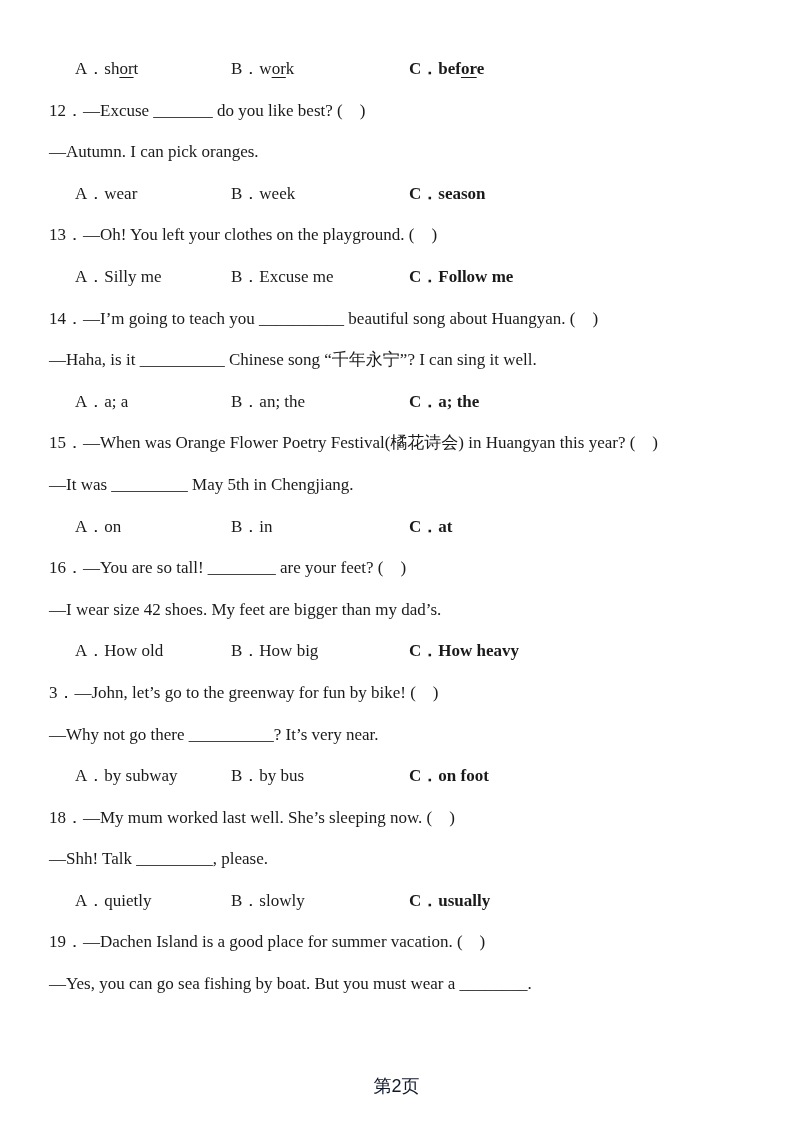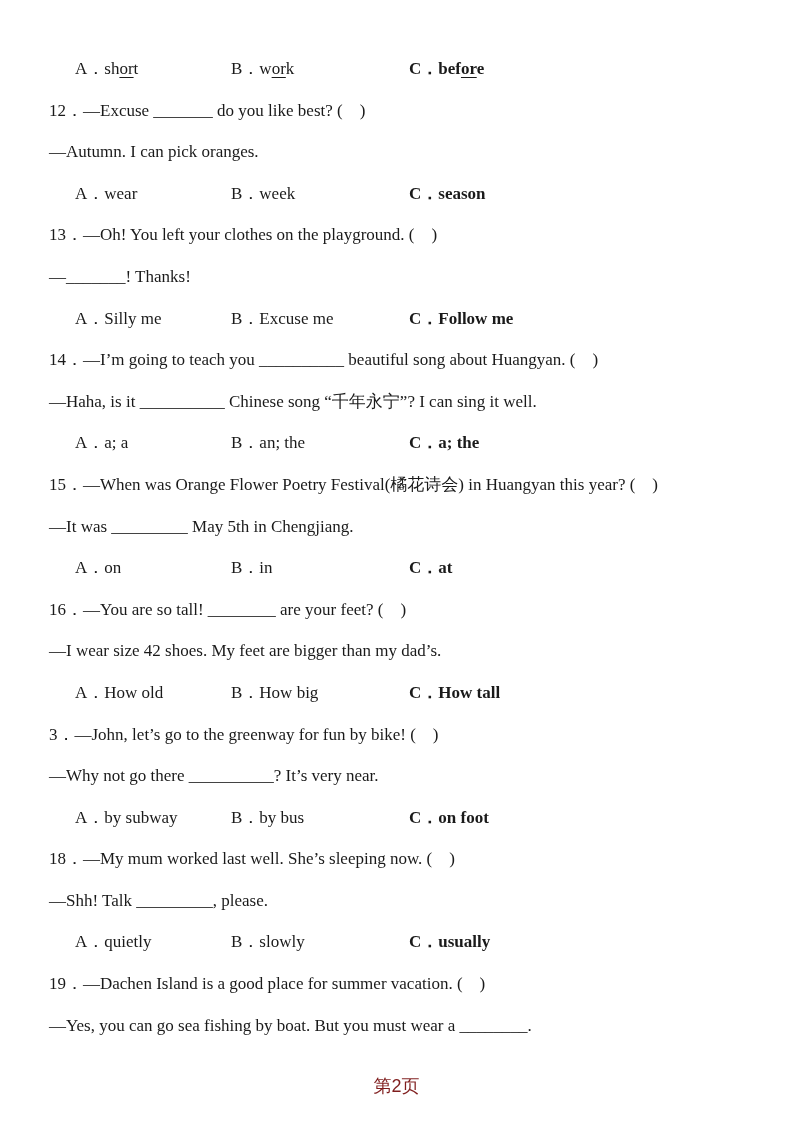--- a/index.html
+++ b/index.html
@@ -44,21 +44,21 @@
     text-underline-offset: 3px;
   }
   .footer {
     position: absolute;
     left: 0;
     right: 0;
     bottom: 24px;
     text-align: center;
     font-size: 18px;
     font-family: "Liberation Sans", sans-serif;
-    color: #7f1d1d;
+    color: #0f172a;
   }
 </style>
 </head>
 <body>
 
 <div class="page">
   <div class="content">
 
     <div class="line options-row">
       <span class="opt opt-a"><span>A．</span><span>sh</span><span class="u">or</span><span>t</span></span>
@@ -68,21 +68,20 @@
 
     <div class="line"><span>12．</span><span>—Excuse _______ do you like best? (　)</span></div>
     <div class="line">—Autumn. I can pick oranges.</div>
     <div class="line options-row">
       <span class="opt opt-a"><span>A．</span><span>wear</span></span>
       <span class="opt opt-b"><span>B．</span><span>week</span></span>
       <span class="opt opt-c"><span>C．</span><span>season</span></span>
     </div>
 
     <div class="line"><span>13．</span><span>—Oh! You left your clothes on the playground. (　)</span></div>
-    <div class="line">—_______! Thanks!</div>
     <div class="line options-row">
       <span class="opt opt-a"><span>A．</span><span>Silly me</span></span>
       <span class="opt opt-b"><span>B．</span><span>Excuse me</span></span>
       <span class="opt opt-c"><span>C．</span><span>Follow me</span></span>
     </div>
 
     <div class="line"><span>14．</span><span>—I’m going to teach you __________ beautiful song about Huangyan. (　)</span></div>
     <div class="line">—Haha, is it __________ Chinese song “千年永宁”? I can sing it well.</div>
     <div class="line options-row">
       <span class="opt opt-a"><span>A．</span><span>a; a</span></span>
@@ -96,21 +95,21 @@
       <span class="opt opt-a"><span>A．</span><span>on</span></span>
       <span class="opt opt-b"><span>B．</span><span>in</span></span>
       <span class="opt opt-c"><span>C．</span><span>at</span></span>
     </div>
 
     <div class="line"><span>16．</span><span>—You are so tall! ________ are your feet? (　)</span></div>
     <div class="line">—I wear size 42 shoes. My feet are bigger than my dad’s.</div>
     <div class="line options-row">
       <span class="opt opt-a"><span>A．</span><span>How old</span></span>
       <span class="opt opt-b"><span>B．</span><span>How big</span></span>
-      <span class="opt opt-c"><span>C．</span><span>How tall</span></span>
+      <span class="opt opt-c"><span>C．</span><span>How heavy</span></span>
     </div>
 
     <div class="line"><span>3．</span><span>—John, let’s go to the greenway for fun by bike! (　)</span></div>
     <div class="line">—Why not go there __________? It’s very near.</div>
     <div class="line options-row">
       <span class="opt opt-a"><span>A．</span><span>by subway</span></span>
       <span class="opt opt-b"><span>B．</span><span>by bus</span></span>
       <span class="opt opt-c"><span>C．</span><span>on foot</span></span>
     </div>
 

